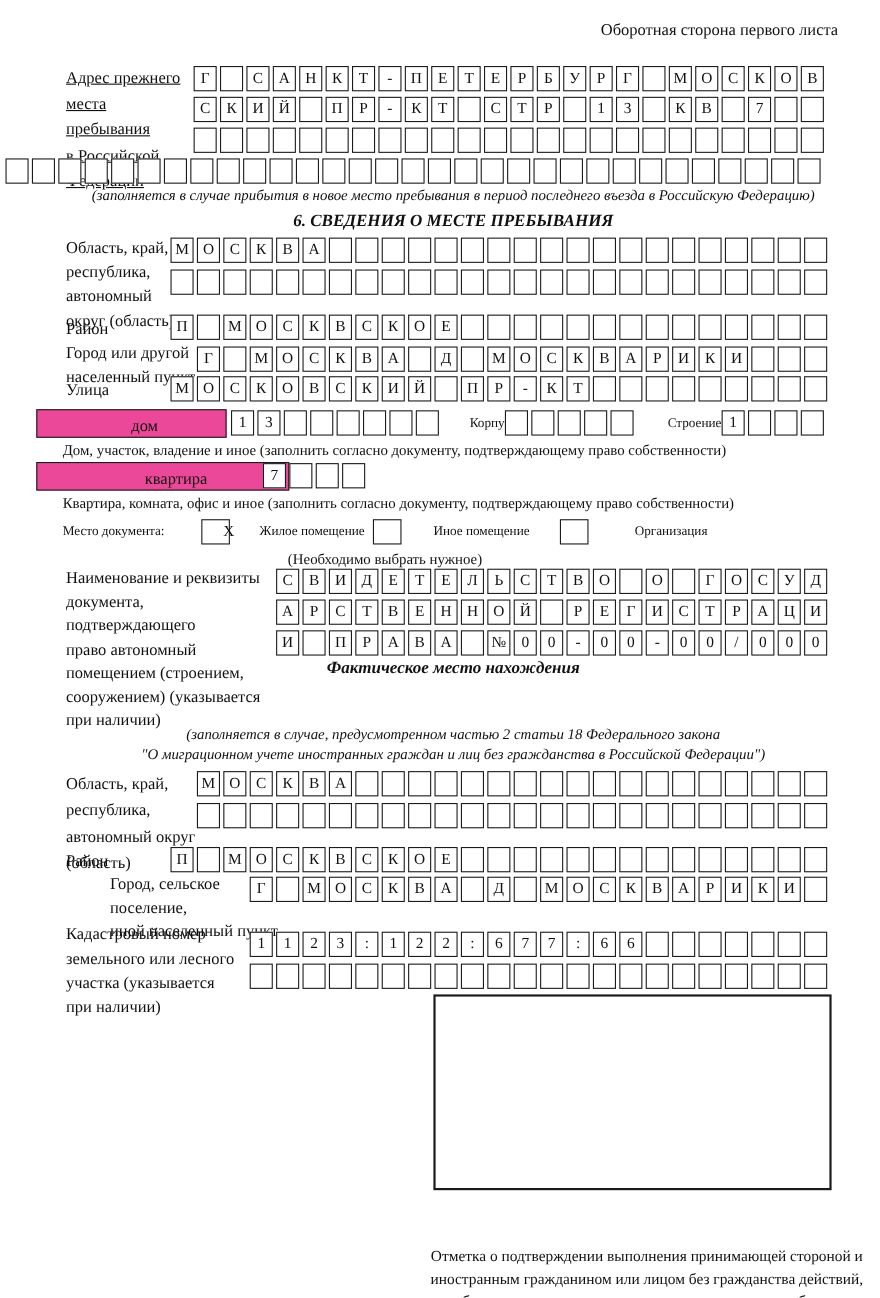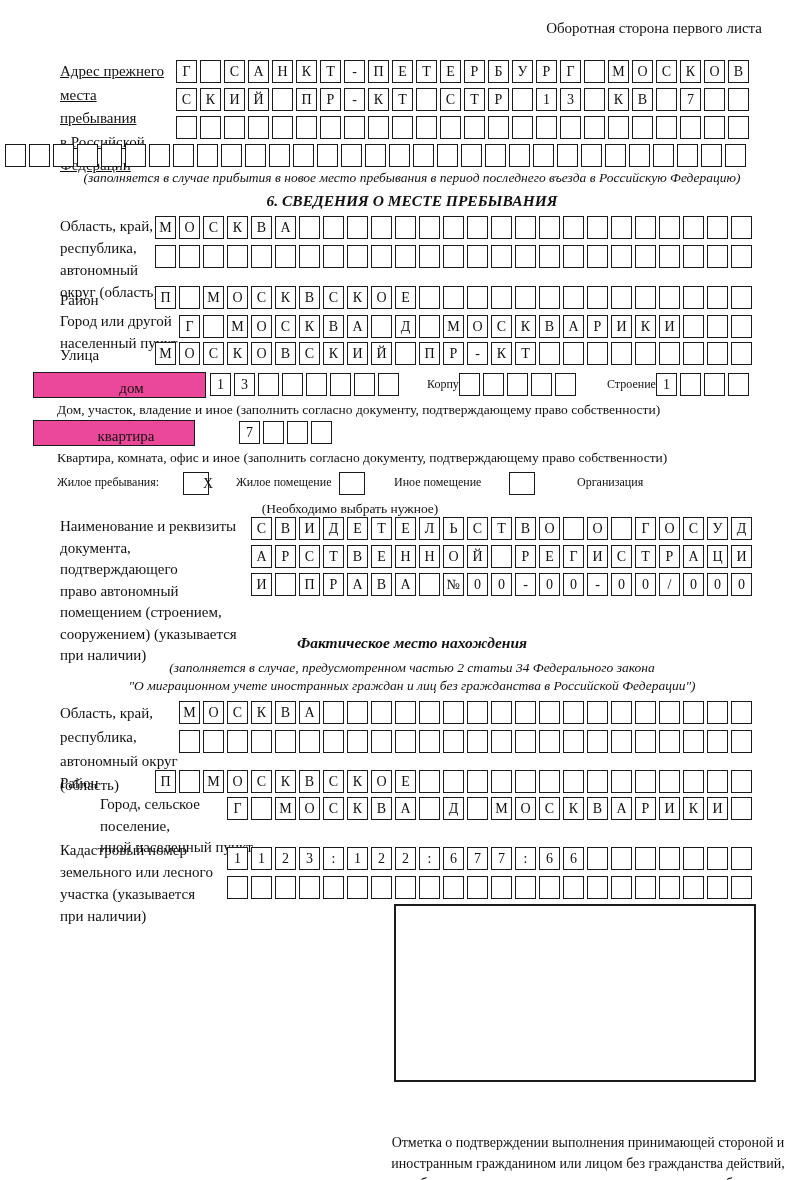--- a/index.html
+++ b/index.html
@@ -322,32 +322,32 @@
     </div>
   <div class="abs inline-label" style="left:583px; top:377px;">Строение</div>
   <div class="cellrow" style="left:656px; top:373px;">
       <div class="cell">1</div>
       <div class="cell"></div>
       <div class="cell"></div>
       <div class="cell"></div>
     </div>
   <div class="abs note" style="left:33px; top:402px;">Дом, участок, владение и иное (заполнить согласно документу, подтверждающему право собственности)</div>
 
-  <div class="abs wbox" style="left:33px; top:420px; width:162px;">
+  <div class="abs wbox" style="left:33px; top:420px; width:230px;">
     <span>квартира</span>
   </div>
   <div class="cellrow" style="left:239px; top:421px;">
       <div class="cell">7</div>
       <div class="cell"></div>
       <div class="cell"></div>
       <div class="cell"></div>
     </div>
   <div class="abs note" style="left:33px; top:450px;">Квартира, комната, офис и иное (заполнить согласно документу, подтверждающему право собственности)</div>
 
-  <div class="abs inline-label" style="left:33px; top:475px;">Жилое пребывания:</div>
+  <div class="abs inline-label" style="left:33px; top:475px;">Место документа:</div>
   <div class="cell abs" style="left:183px; top:472px;">X</div>
   <div class="abs inline-label" style="left:212px; top:475px;">Жилое помещение</div>
   <div class="cell abs" style="left:339px; top:472px;"></div>
   <div class="abs inline-label" style="left:370px; top:475px;">Иное помещение</div>
   <div class="cell abs" style="left:509px; top:472px;"></div>
   <div class="abs inline-label" style="left:553px; top:475px;">Организация</div>
   <div class="abs note" style="left:33px; top:501px; width:610px; text-align:center;">(Необходимо выбрать нужное)</div>
 
   <div class="abs label" style="left:36px; top:516px; line-height:21.5px; width:215px;">Наименование и реквизиты
 документа, подтверждающего
@@ -418,22 +418,22 @@
       <div class="cell">0</div>
       <div class="cell">-</div>
       <div class="cell">0</div>
       <div class="cell">0</div>
       <div class="cell">/</div>
       <div class="cell">0</div>
       <div class="cell">0</div>
       <div class="cell">0</div>
     </div>
 
-  <div class="abs title center" style="top:634px;">Фактическое место нахождения</div>
-  <div class="abs note center" style="top:660px;">(заполняется в случае, предусмотренном частью 2 статьи 34 Федерального закона</div>
+  <div class="abs title center" style="top:599px;">Фактическое место нахождения</div>
+  <div class="abs note center" style="top:660px;">(заполняется в случае, предусмотренном частью 2 статьи 18 Федерального закона</div>
   <div class="abs note center" style="top:678px;">"О миграционном учете иностранных граждан и лиц без гражданства в Российской Федерации")</div>
 
   <div class="abs label" style="left:36px; top:701px; line-height:24px; width:150px;">Область, край,
 республика,
 автономный округ
 (область)</div>
   <div class="cellrow" style="left:179px; top:701px;">
       <div class="cell">М</div>
       <div class="cell">О</div>
       <div class="cell">С</div>

